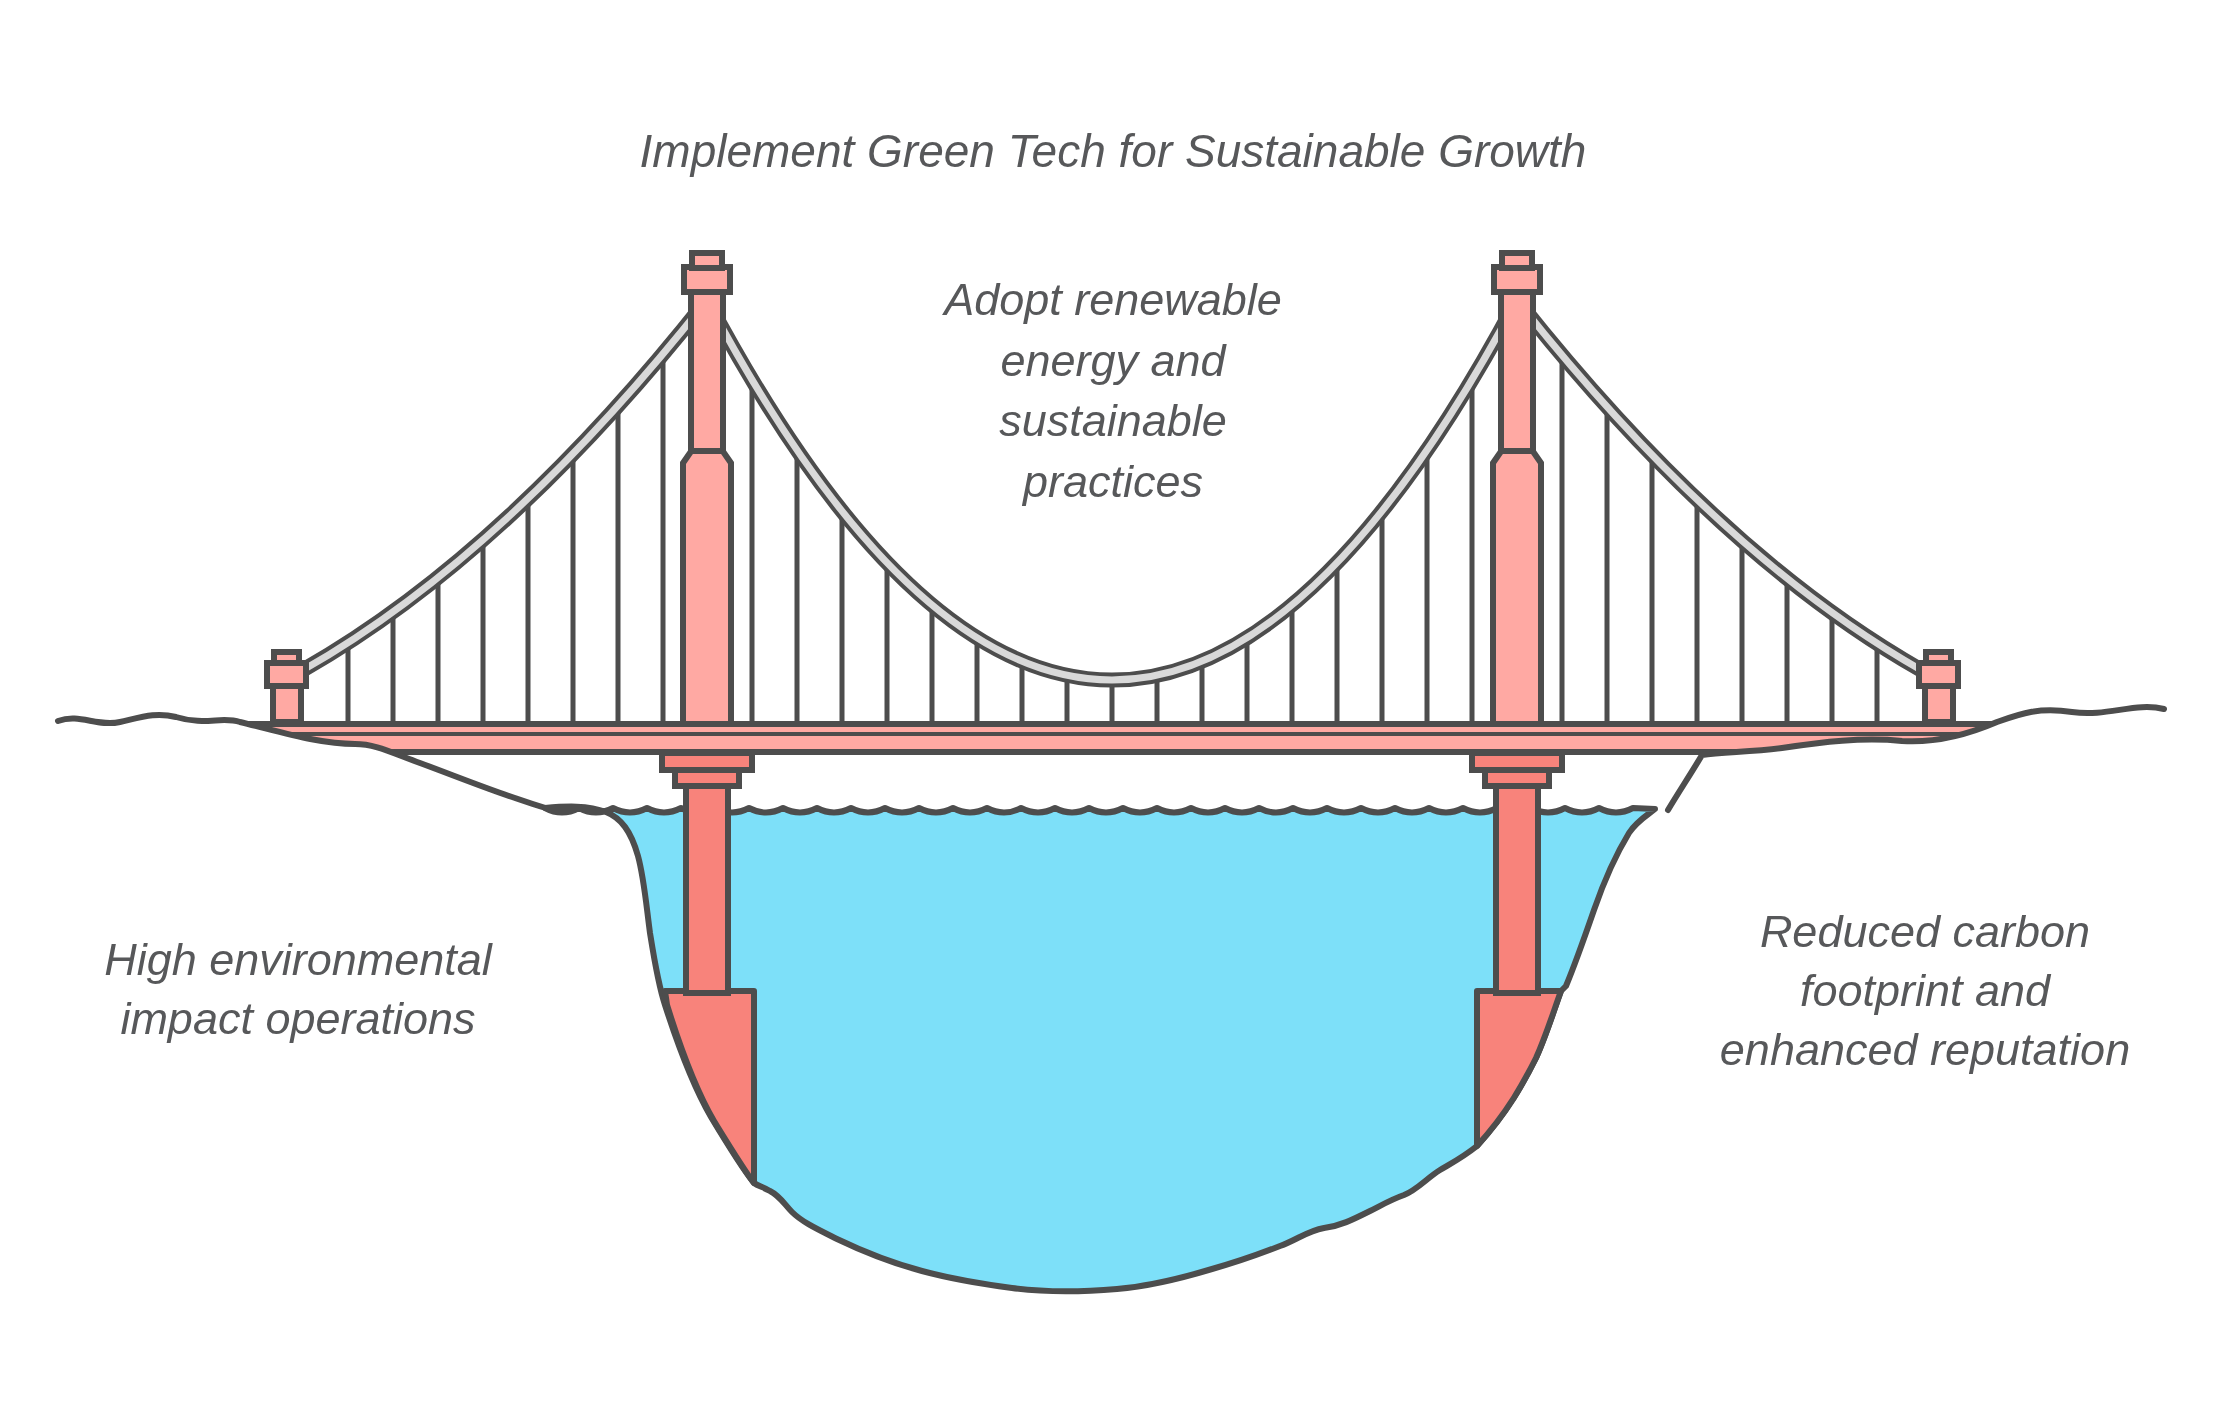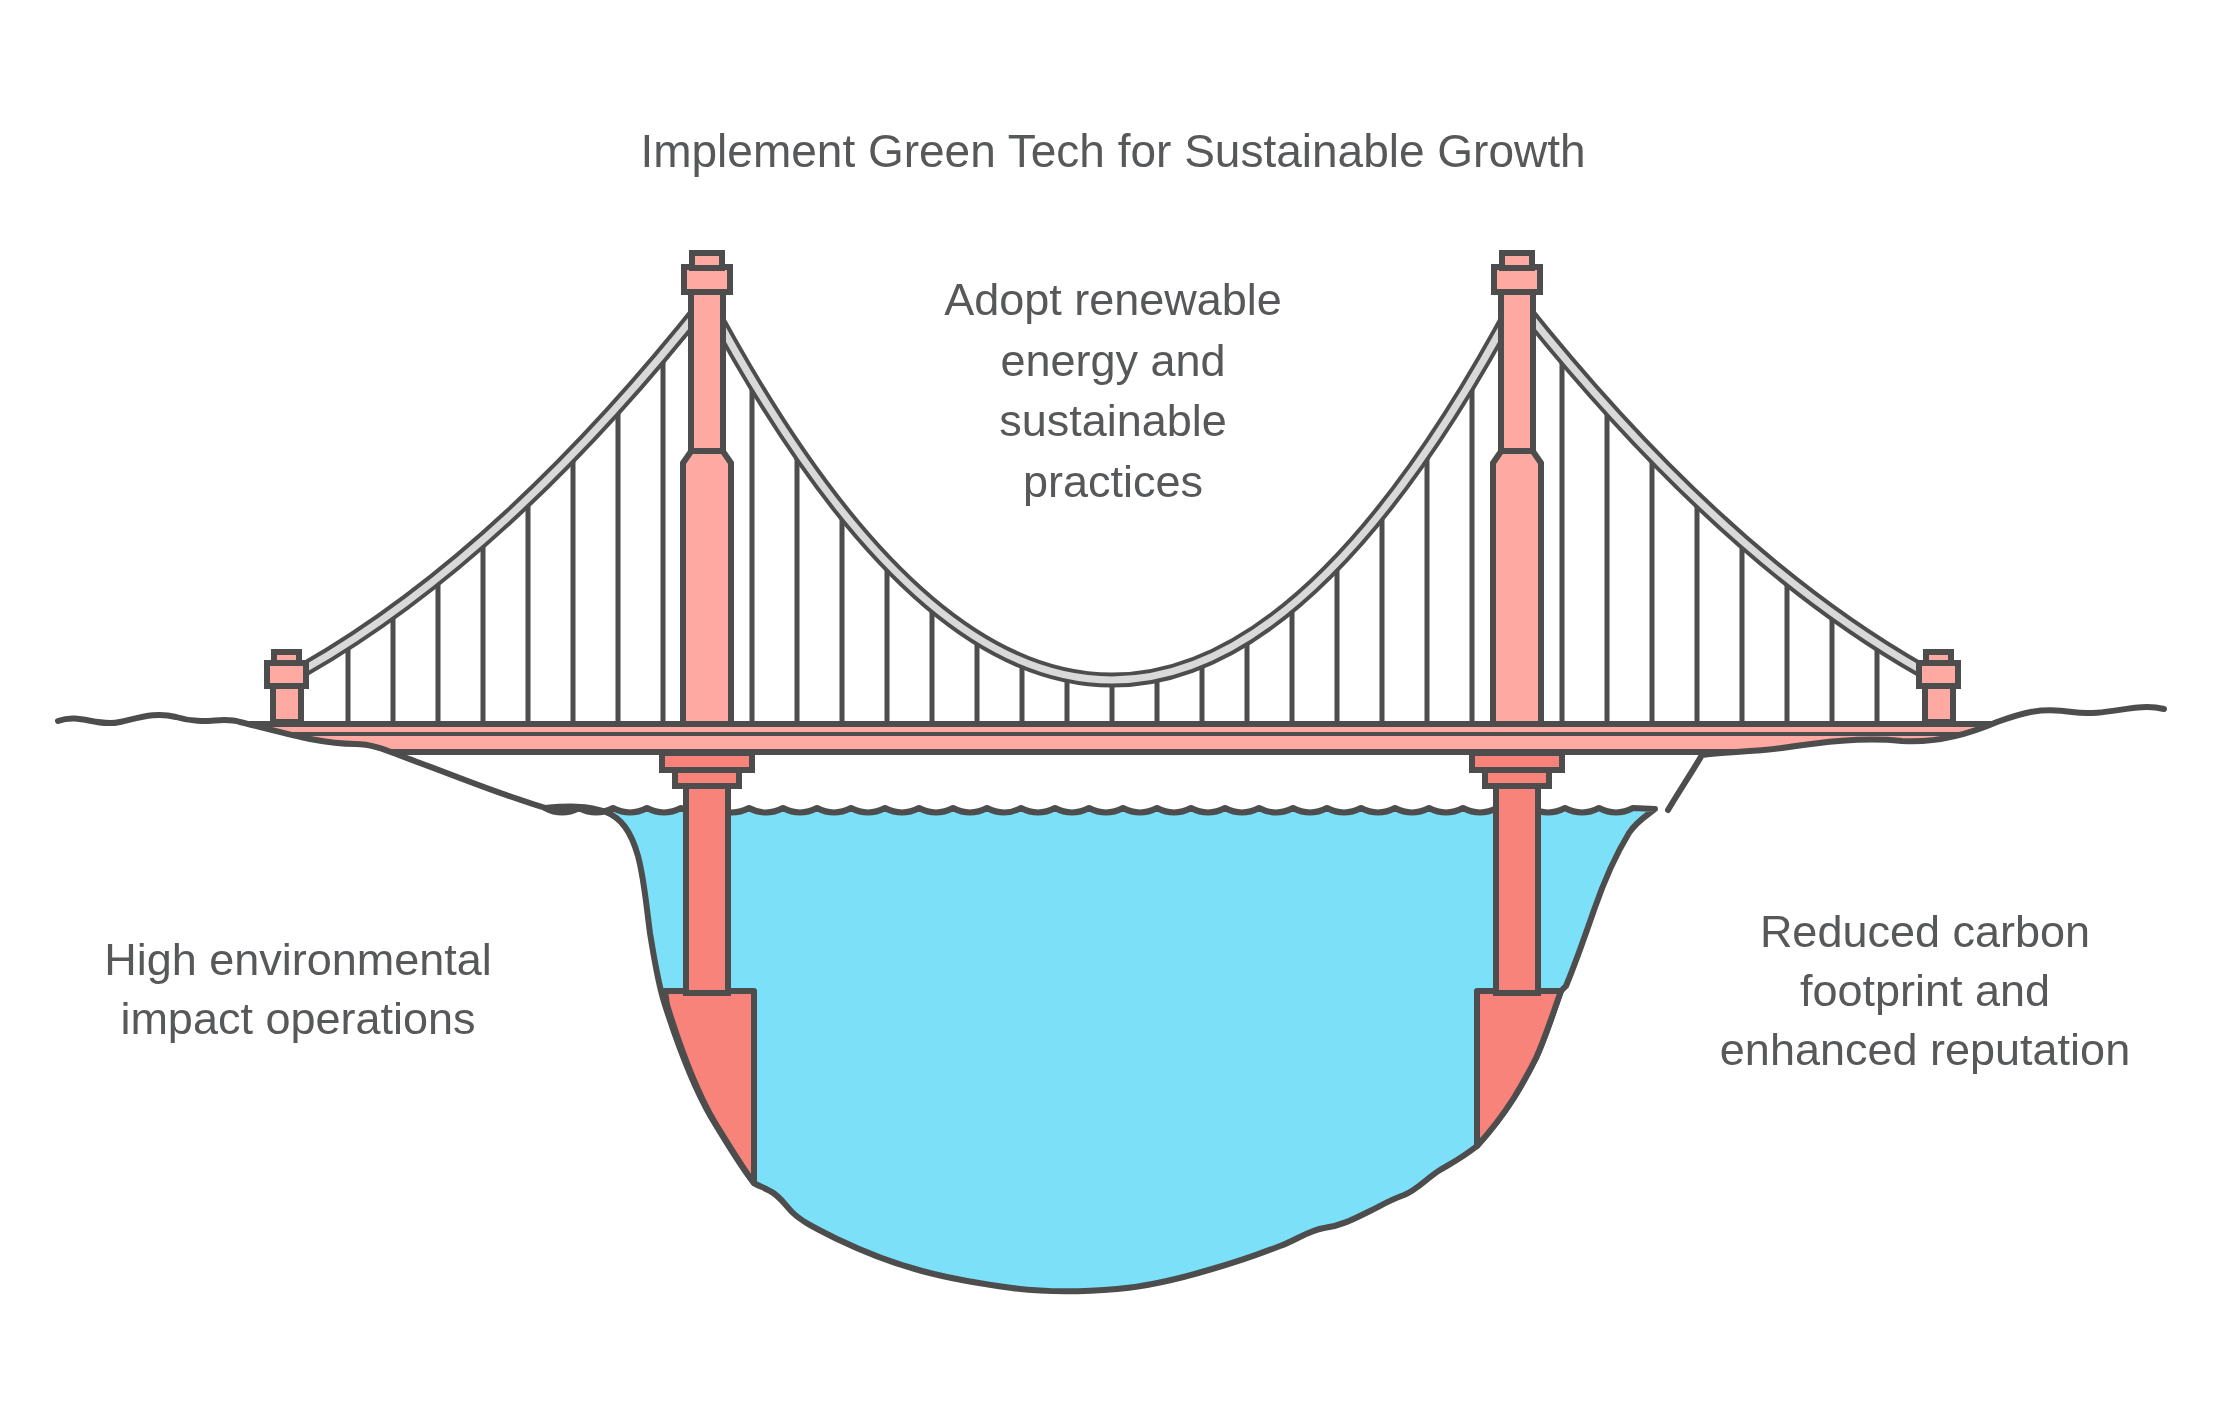--- a/index.html
+++ b/index.html
@@ -5,21 +5,21 @@
   :root{
     --outline:#4D4D4D;
     --salmon_light:#FFA9A3;
     --salmon_dark:#F8837B;
     --cable_fill:#D9D9D9;
     --water:#7DE0F9;
     --text:#57585A;
     --background:#FFFFFF;
   }
   html,body{margin:0;padding:0;background:var(--background);}
-  .stage{width:2225px;height:1412px;position:relative;background:var(--background);overflow:hidden;}
+  .stage{width:2225px;height:1412px;position:relative;background:var(--background);overflow:hidden;font-style:italic;}
   svg{display:block;}
   text{
     font-family:"Liberation Sans","DejaVu Sans",sans-serif;
     fill:var(--text);
     font-size:45px;
   }
   .title{font-size:46px;}
   .outl{stroke:var(--outline);stroke-width:6;}
   .noline{stroke:none;}
   .lightpink{fill:var(--salmon_light);}

